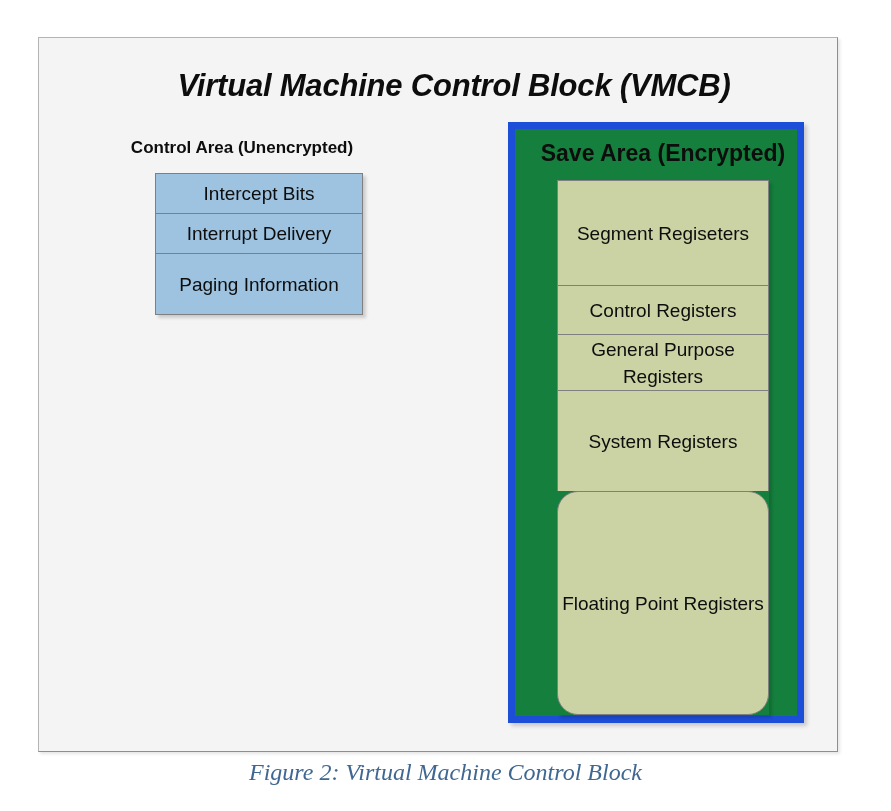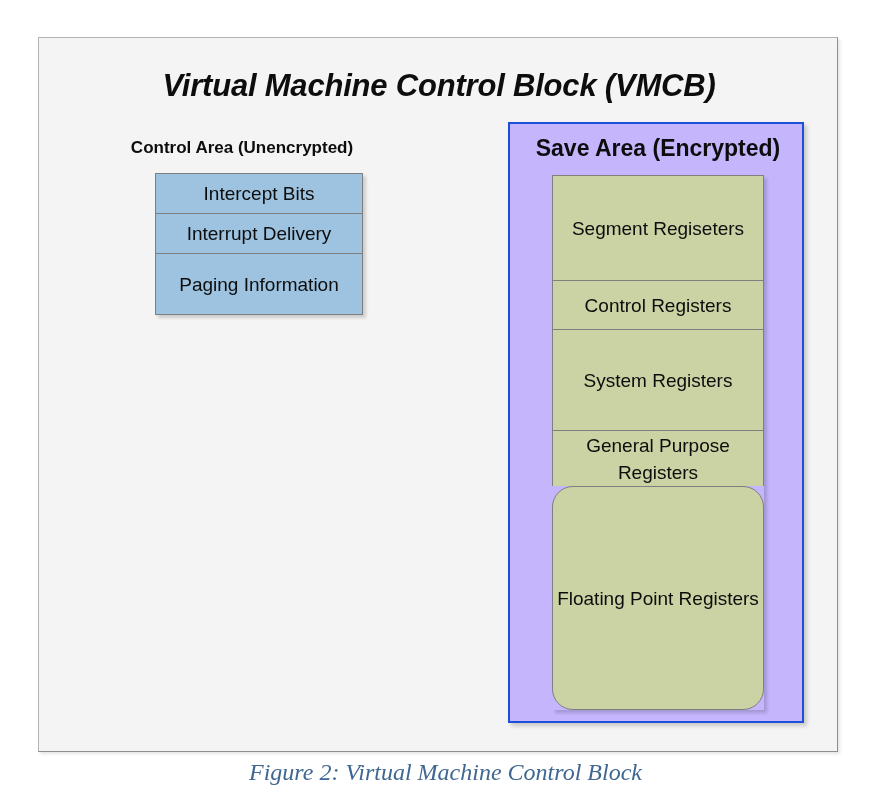--- a/index.html
+++ b/index.html
@@ -31,21 +31,21 @@
     border: 1px solid #b4b4b4;
     border-right-color: #8e8e8e;
     border-bottom-color: #8e8e8e;
     box-sizing: border-box;
     box-shadow: 2px 2px 3px rgba(0,0,0,0.10);
   }
 
   
   .figure-title {
     position: absolute;
-    left: 0;
+    left: 15px;
     top: 30px;
     width: 800px;
     text-align: center;
     font-size: 31px;
     font-weight: bold;
     font-style: italic;
     color: #0d0d0d;
     letter-spacing: -0.2px;
     font-family: "Liberation Sans", sans-serif;
   }
@@ -97,22 +97,22 @@
   .bb-h3 { height: 40px; }
   .bb-h4 { height: 62px; }
 
   
   .save-area {
     position: absolute;
     left: 469px;
     top: 84px;
     width: 296px;
     height: 601px;
-    background: #c4b5fd;
-    border: 2px solid #1d4ed8;
+    background: #15803d;
+    border: 7px solid #1d4ed8;
     box-sizing: border-box;
     box-shadow: 3px 3px 4px rgba(0,0,0,0.18);
   }
 
   .save-area-heading {
     position: absolute;
     left: 0;
     top: 11px;
     width: 296px;
     text-align: center;
@@ -184,22 +184,22 @@
         <div class="blue-box bb-h4">Paging Information</div>
       </div>
     </div>
 
     <div class="save-area">
       <div class="save-area-heading">Save Area (Encrypted)</div>
 
       <div class="green-stack">
         <div class="green-box gb-h1">Segment Regiseters</div>
         <div class="green-box gb-h2">Control Registers</div>
+        <div class="green-box gb-h4">General Purpose Registers</div>
         <div class="green-box gb-h3">System Registers</div>
-        <div class="green-box gb-h4">General Purpose Registers</div>
         <div class="green-box gb-h5">Floating Point Registers</div>
       </div>
     </div>
 
   </div>
 
   <div class="figure-caption">Figure 2: Virtual Machine Control Block</div>
 
 </div>
 

